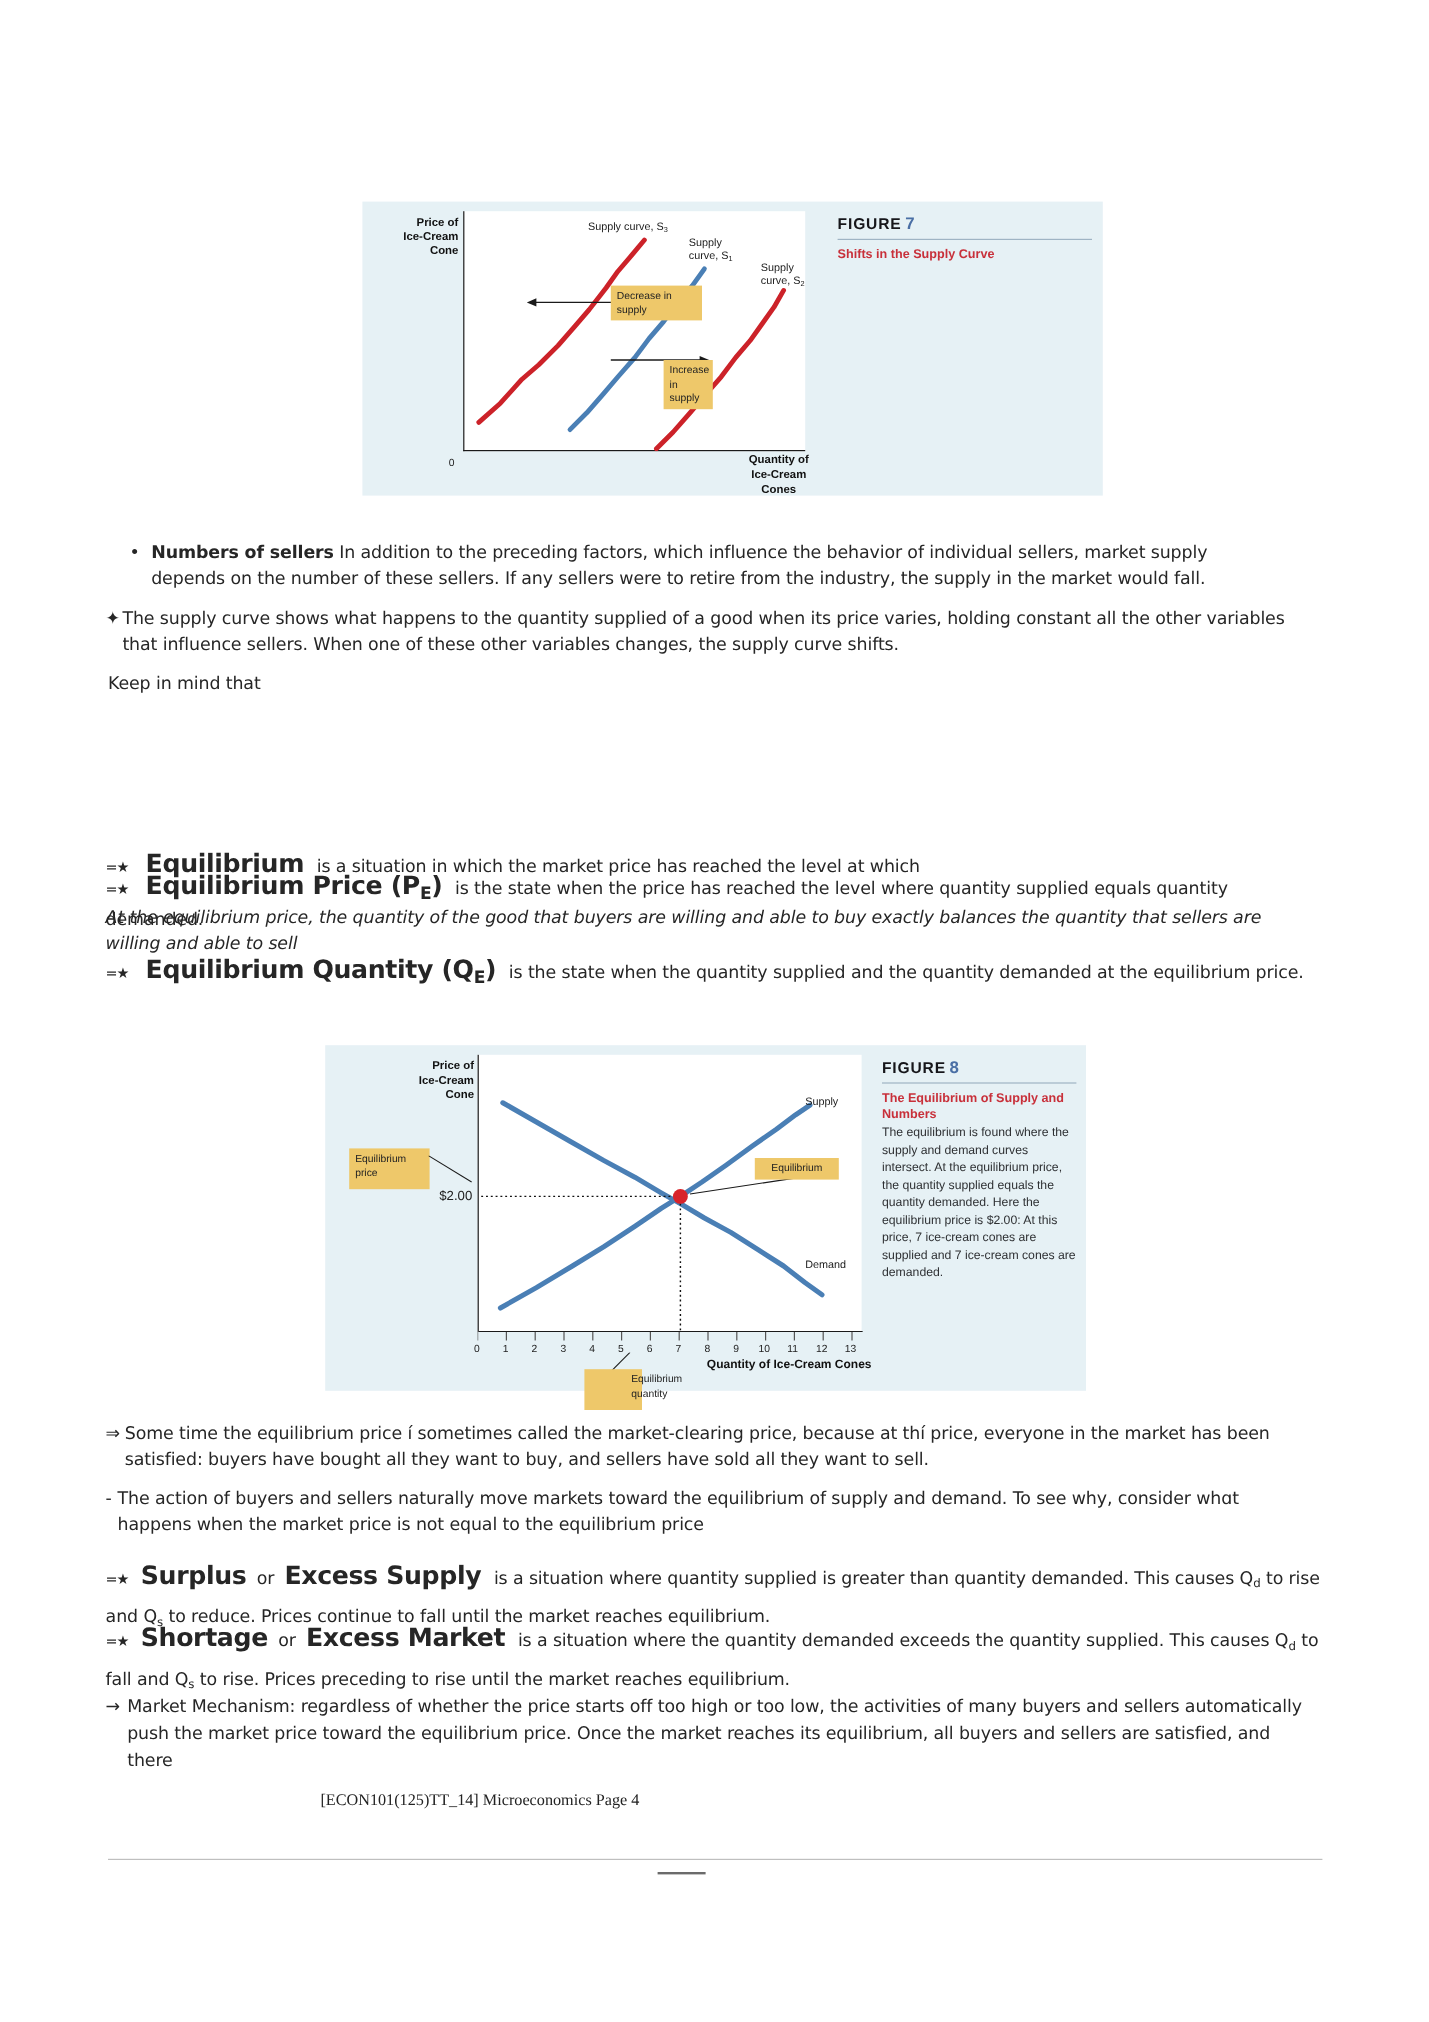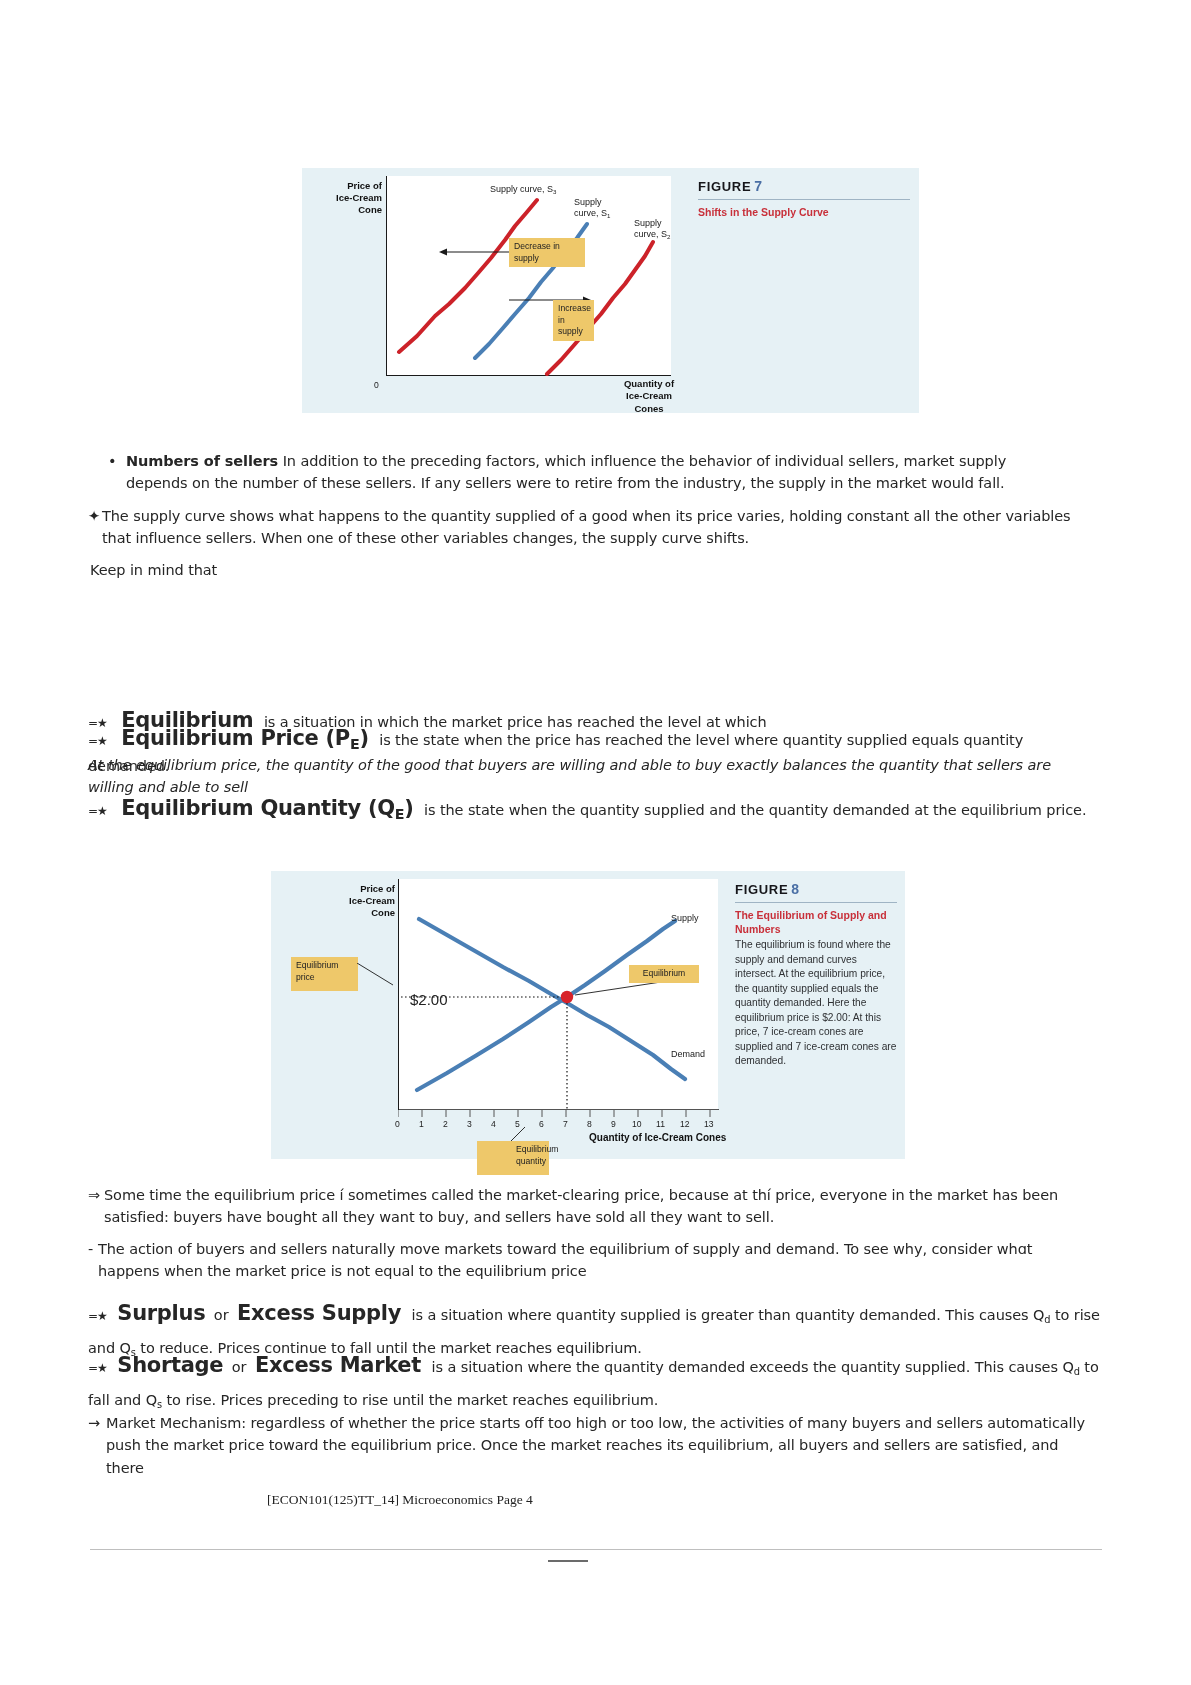--- a/index.html
+++ b/index.html
@@ -244,21 +244,21 @@
       <circle cx="168" cy="118" r="6.2" fill="#d8232a"></circle>
 
       <line x1="0" y1="231" x2="320" y2="231" stroke="#1a1a1a" stroke-width="1.6"></line>
     </svg>
   </div>
 
   <div class="axlabel" style="left:70px; top:12px; width:54px; text-align:right;">
     Price of<br>Ice-Cream<br>Cone
   </div>
 
-  <div class="tick" style="left:95px; top:120px; font-size:15px;margin-left:44px;">$2.00</div>
+  <div class="tick" style="left:95px; top:120px; font-size:11px;">$2.00</div>
 
   <div class="callout" style="left:20px; top:86px; width:67px; height:34px;">
     <span>Equilibrium price</span>
   </div>
   <svg width="46" height="30" viewBox="0 0 46 30" style="position:absolute;left:86px;top:92px;">
     <line x1="0" y1="0" x2="36" y2="22" stroke="#1a1a1a" stroke-width="0.9"></line>
   </svg>
 
   <div class="curvelabel" style="left:400px; top:42px;">Supply</div>
   <div class="curvelabel" style="left:400px; top:178px;">Demand</div>
@@ -300,21 +300,21 @@
     <div class="tick" style="left:306px; top:9px;">13</div>
   </div>
 
   <div class="axlabel" style="left:318px; top:261px; font-size:10px;">
     <span>Quantity of Ice-Cream Cones</span>
   </div>
 
   <svg width="30" height="20" viewBox="0 0 30 20" style="position:absolute;left:228px;top:256px;">
     <line x1="26" y1="0" x2="10" y2="16" stroke="#1a1a1a" stroke-width="0.9"></line>
   </svg>
-  <div class="callout" style="left:206px; top:270px; width:72px; height:34px;padding-left:39px;">
+  <div class="callout" style="left:216px; top:270px; width:48px; height:34px;padding-left:39px;">
     <span>Equilibrium quantity</span>
   </div>
 
   <div class="figcapbox" style="left:464px; top:10px; width:162px;">
     <div class="figcap-title">
       <span>FIGURE</span><span class="num">8</span>
     </div>
     <div class="figcap-rule"></div>
     <div class="figcap-sub">The Equilibrium of Supply and Numbers</div>
     <div class="figcap-body">The equilibrium is found where the supply and demand curves intersect. At the equilibrium price, the quantity supplied equals the quantity demanded. Here the equilibrium price is $2.00: At this price, 7 ice-cream cones are supplied and 7 ice-cream cones are demanded.</div>

